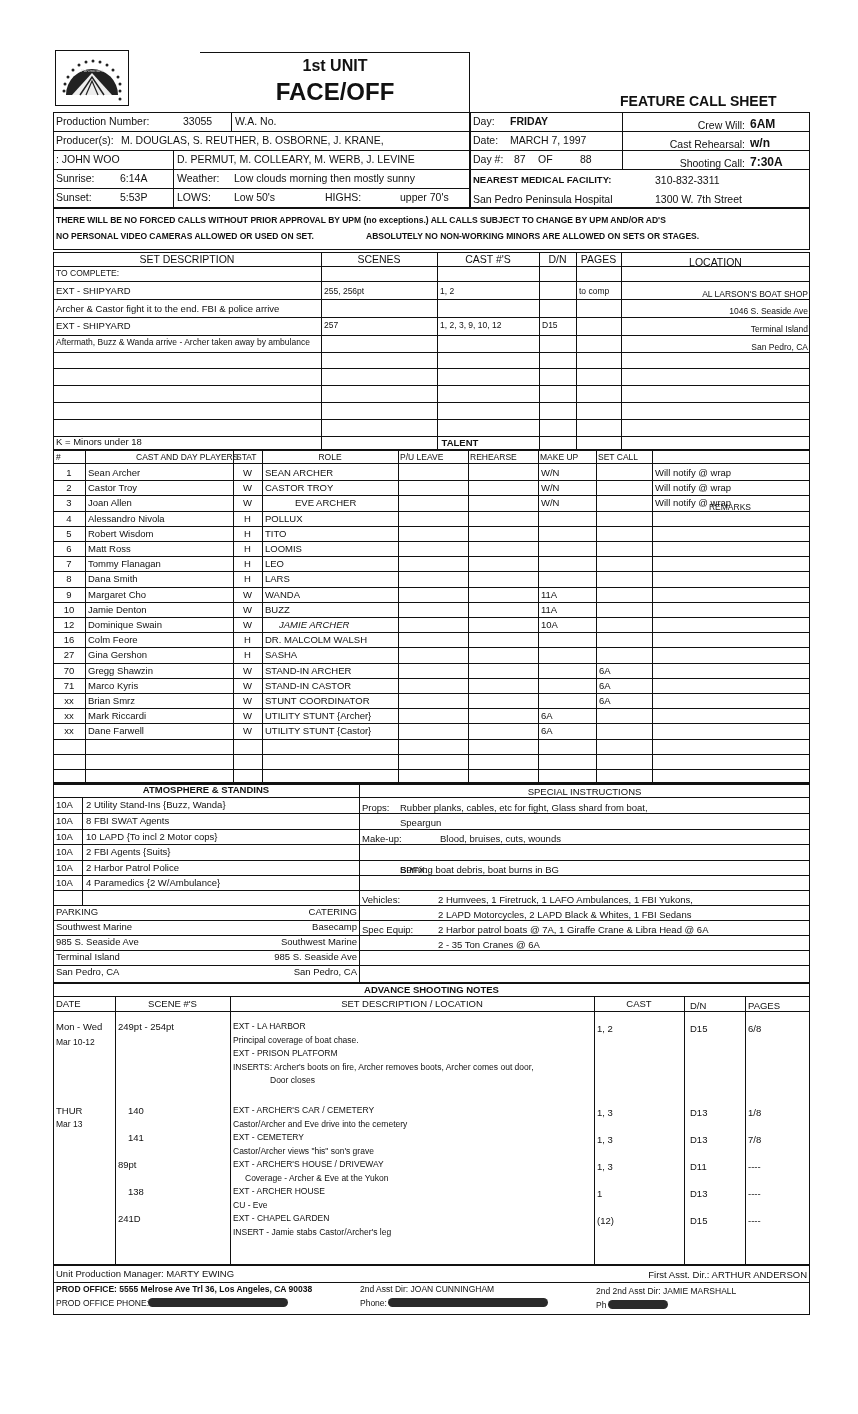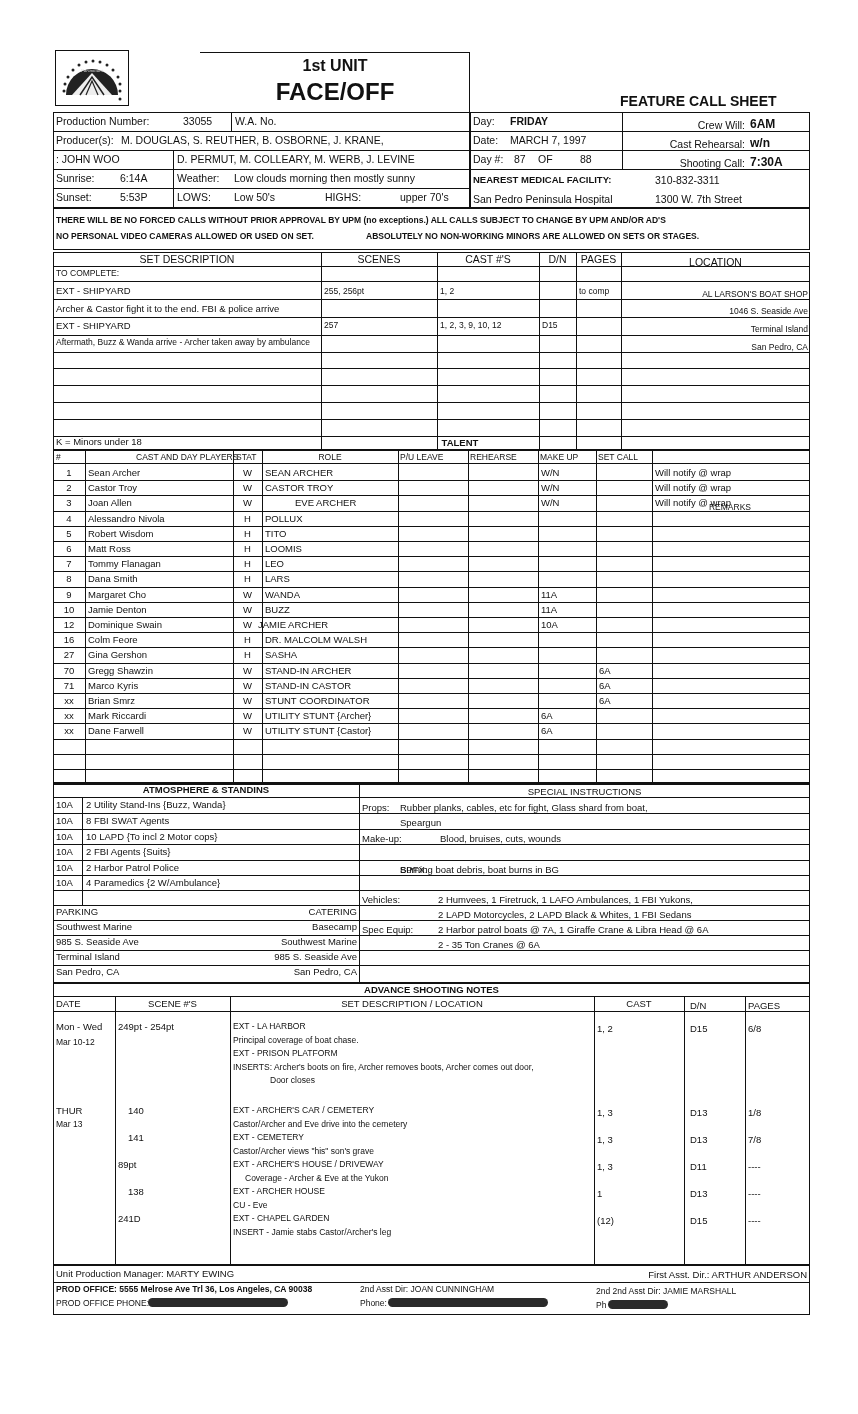--- a/index.html
+++ b/index.html
@@ -303,21 +303,21 @@
       <span class="t sm " style="left: 471px; top: 604.8px; width: 66px;"></span>
       <span class="t sm " style="left: 541px; top: 604.8px; width: 54px;">11A</span>
       <span class="t sm " style="left: 599px; top: 604.8px; width: 52px;"></span>
       <span class="t sm " style="left: 655px; top: 604.8px; width: 154px;"></span>
     </div>
     <div class="hl" style="left: 53px; top: 632.2px; width: 757px;"></div>
     <div>
       <span class="t sm c" style="left: 56px; top: 620px; width: 26px;">12</span>
       <span class="t sm " style="left: 88px; top: 620px; width: 145px;">Dominique Swain</span>
       <span class="t sm c" style="left: 233px; top: 620px; width: 29px;">W</span>
-      <span class="t sm " style="left: 258px; top: 620px; width: 133px;">JAMIE ARCHER</span>
+      <span class="t sm " style="left: 279px; top: 620px; width: 133px; font-style: italic;">JAMIE ARCHER</span>
       <span class="t sm " style="left: 401px; top: 620px; width: 66px;"></span>
       <span class="t sm " style="left: 471px; top: 620px; width: 66px;"></span>
       <span class="t sm " style="left: 541px; top: 620px; width: 54px;">10A</span>
       <span class="t sm " style="left: 599px; top: 620px; width: 52px;"></span>
       <span class="t sm " style="left: 655px; top: 620px; width: 154px;"></span>
     </div>
     <div class="hl" style="left: 53px; top: 647.4px; width: 757px;"></div>
     <div>
       <span class="t sm c" style="left: 56px; top: 635.2px; width: 26px;">16</span>
       <span class="t sm " style="left: 88px; top: 635.2px; width: 145px;">Colm Feore</span>

